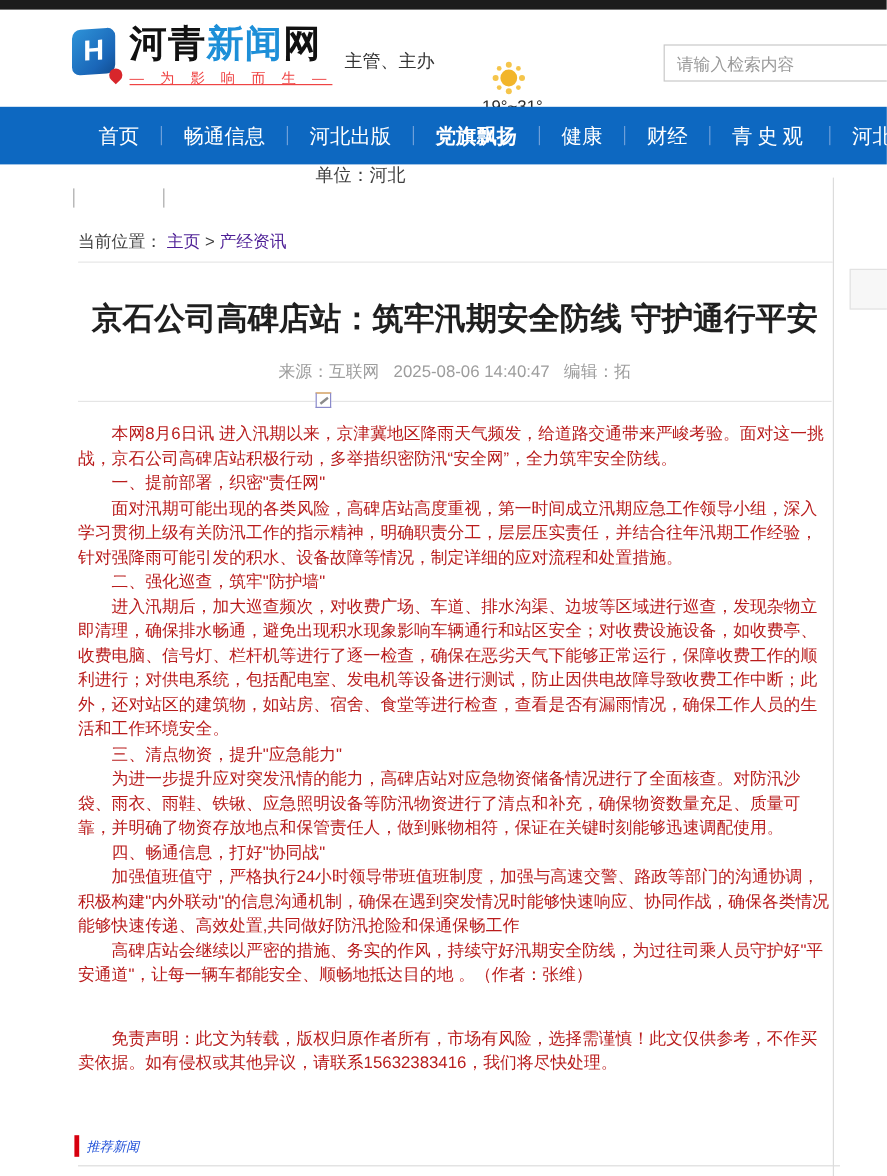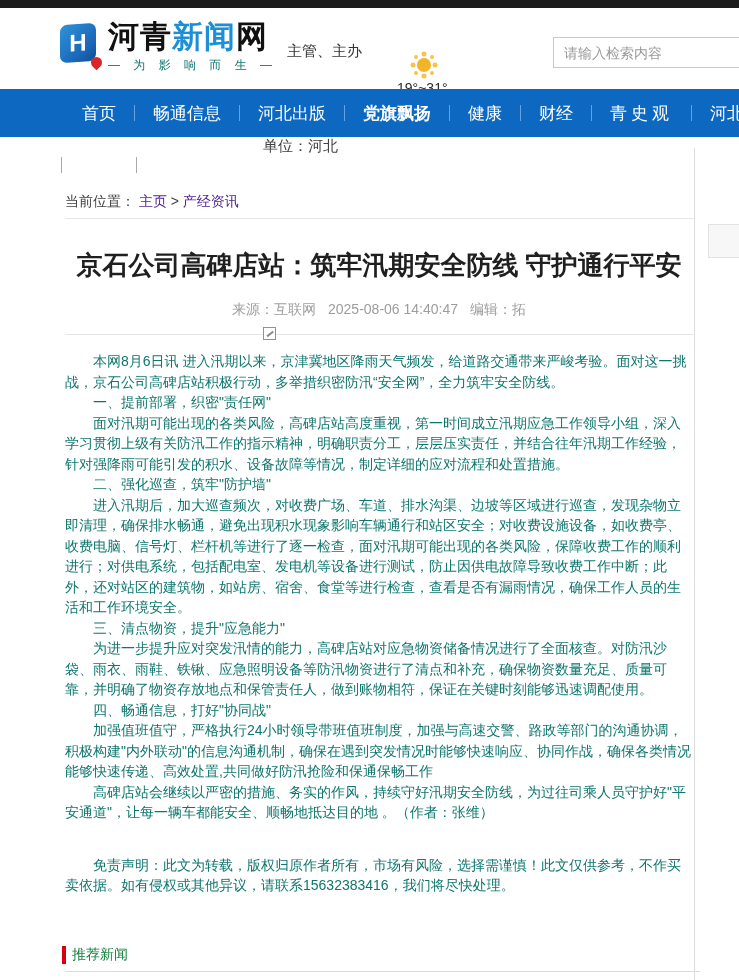--- a/index.html
+++ b/index.html
@@ -24,31 +24,31 @@
     color:#fff;font-weight:bold;font-size:24px;line-height:38px;text-align:center;
     transform:skewY(-4deg);
   }
   .logo-icon .drop{
     position:absolute;right:-2px;bottom:-2px;width:11px;height:11px;
     background:#d8262b;border-radius:50% 50% 50% 0;transform:rotate(-45deg);
   }
   .logo-textcol{display:flex;flex-direction:column;}
   .logo-name{font-size:31px;font-weight:bold;letter-spacing:1px;line-height:34px;color:#111;}
   .logo-name .blue{color:#1d8fd8;}
-  .logo-tagline{font-size:12px;color:#0f766e;letter-spacing:5px;margin-top:3px;white-space:nowrap;}
+  .logo-tagline{font-size:12px;color:#ef4444;letter-spacing:5px;margin-top:3px;white-space:nowrap;text-decoration:underline;}
   .supervisor{position:absolute;left:264px;top:42px;font-size:15px;color:#333;margin-left:23px;}
   .sun{
     position:absolute;left:417px;top:58px;width:14px;height:14px;border-radius:50%;
     background:#f2b52a;
     box-shadow:0 -11px 0 -4.5px #f5c54b, 0 11px 0 -4.5px #f5c54b,
                11px 0 0 -4.5px #f5c54b, -11px 0 0 -4.5px #f5c54b,
                8px -8px 0 -5px #f5c54b, -8px -8px 0 -5px #f5c54b,
                8px 8px 0 -5px #f5c54b, -8px 8px 0 -5px #f5c54b;
   }
-  .temp{position:absolute;left:397px;top:80px;width:60px;font-size:14px;color:#2b2b2b;}
+  .temp{position:absolute;left:397px;top:80px;width:60px;text-align:center;font-size:14px;color:#2b2b2b;}
   .search-box{
     position:absolute;left:553px;top:37px;width:236px;height:31px;
     border:1px solid #c9c9c9;background:#fff;box-sizing:border-box;
     font-size:14px;color:#333;padding:0 10px;outline:none;
   }
   .search-box::placeholder{color:#9a9a9a;}
   
   .nav{
     position:absolute;left:0;top:89px;width:770px;height:48px;background:#0d68c1;
     display:flex;align-items:center;padding-left:82px;box-sizing:border-box;white-space:nowrap;
@@ -77,27 +77,27 @@
   .meta span{margin:0 4px;}
   .divider{position:relative;margin-top:15px;border-top:1px solid #e5e5e5;height:10px;}
   .broken-img{
     position:absolute;left:198px;top:-8px;width:13px;height:13px;background:#fff;
     border:1px solid #8a8acb;border-top-color:#c98a3d;box-sizing:border-box;
   }
   .broken-img i{
     position:absolute;left:2px;top:5px;width:8px;height:1.5px;background:#8b8b8b;
     transform:rotate(-38deg);
   }
-  .body-text{margin-top:6px;font-size:14px;line-height:20.5px;color:#0f766e;}
+  .body-text{margin-top:6px;font-size:14px;line-height:20.5px;color:#b91c1c;}
   .body-text p{margin:0;text-indent:2em;}
   .disclaimer{margin-top:32px !important;}
   
   .recommend{position:absolute;left:62px;top:946px;display:flex;align-items:center;}
   .red-bar{width:4px;height:18px;background:#d7000f;margin-right:6px;}
-  .recommend-title{font-size:14px;color:#15803d;}
+  .recommend-title{font-size:11px;color:#1d4ed8;font-style:italic;}
   .recommend-border{position:absolute;left:65px;top:971px;width:635px;height:1px;background:#dcdcdc;}
 </style>
 </head>
 <body>
 
 <div class="topstrip"></div>
 
 <div class="logo">
   <div class="logo-icon">
     <div class="cube"></div>
@@ -157,21 +157,21 @@
   <div class="divider">
     <div class="broken-img">
         <i></i>
       </div>
   </div>
   <div class="body-text">
     <p>本网8月6日讯 进入汛期以来，京津冀地区降雨天气频发，给道路交通带来严峻考验。面对这一挑战，京石公司高碑店站积极行动，多举措织密防汛“安全网”，全力筑牢安全防线。</p>
     <p>一、提前部署，织密"责任网"</p>
     <p>面对汛期可能出现的各类风险，高碑店站高度重视，第一时间成立汛期应急工作领导小组，深入学习贯彻上级有关防汛工作的指示精神，明确职责分工，层层压实责任，并结合往年汛期工作经验，针对强降雨可能引发的积水、设备故障等情况，制定详细的应对流程和处置措施。</p>
     <p>二、强化巡查，筑牢"防护墙"</p>
-    <p>进入汛期后，加大巡查频次，对收费广场、车道、排水沟渠、边坡等区域进行巡查，发现杂物立即清理，确保排水畅通，避免出现积水现象影响车辆通行和站区安全；对收费设施设备，如收费亭、收费电脑、信号灯、栏杆机等进行了逐一检查，面对汛期可能出现的各类风险，保障收费工作的顺利进行；对供电系统，包括配电室、发电机等设备进行测试，防止因供电故障导致收费工作中断；此外，还对站区的建筑物，如站房、宿舍、食堂等进行检查，查看是否有漏雨情况，确保工作人员的生活和工作环境安全。</p>
+    <p>进入汛期后，加大巡查频次，对收费广场、车道、排水沟渠、边坡等区域进行巡查，发现杂物立即清理，确保排水畅通，避免出现积水现象影响车辆通行和站区安全；对收费设施设备，如收费亭、收费电脑、信号灯、栏杆机等进行了逐一检查，确保在恶劣天气下能够正常运行，保障收费工作的顺利进行；对供电系统，包括配电室、发电机等设备进行测试，防止因供电故障导致收费工作中断；此外，还对站区的建筑物，如站房、宿舍、食堂等进行检查，查看是否有漏雨情况，确保工作人员的生活和工作环境安全。</p>
     <p>三、清点物资，提升"应急能力"</p>
     <p>为进一步提升应对突发汛情的能力，高碑店站对应急物资储备情况进行了全面核查。对防汛沙袋、雨衣、雨鞋、铁锹、应急照明设备等防汛物资进行了清点和补充，确保物资数量充足、质量可靠，并明确了物资存放地点和保管责任人，做到账物相符，保证在关键时刻能够迅速调配使用。</p>
     <p>四、畅通信息，打好"协同战"</p>
     <p>加强值班值守，严格执行24小时领导带班值班制度，加强与高速交警、路政等部门的沟通协调，积极构建"内外联动"的信息沟通机制，确保在遇到突发情况时能够快速响应、协同作战，确保各类情况能够快速传递、高效处置,共同做好防汛抢险和保通保畅工作</p>
     <p>高碑店站会继续以严密的措施、务实的作风，持续守好汛期安全防线，为过往司乘人员守护好"平安通道"，让每一辆车都能安全、顺畅地抵达目的地 。（作者：张维）</p>
     <p class="disclaimer">免责声明：此文为转载，版权归原作者所有，市场有风险，选择需谨慎！此文仅供参考，不作买卖依据。如有侵权或其他异议，请联系15632383416，我们将尽快处理。</p>
   </div>
 </div>
 
 <div class="recommend">

